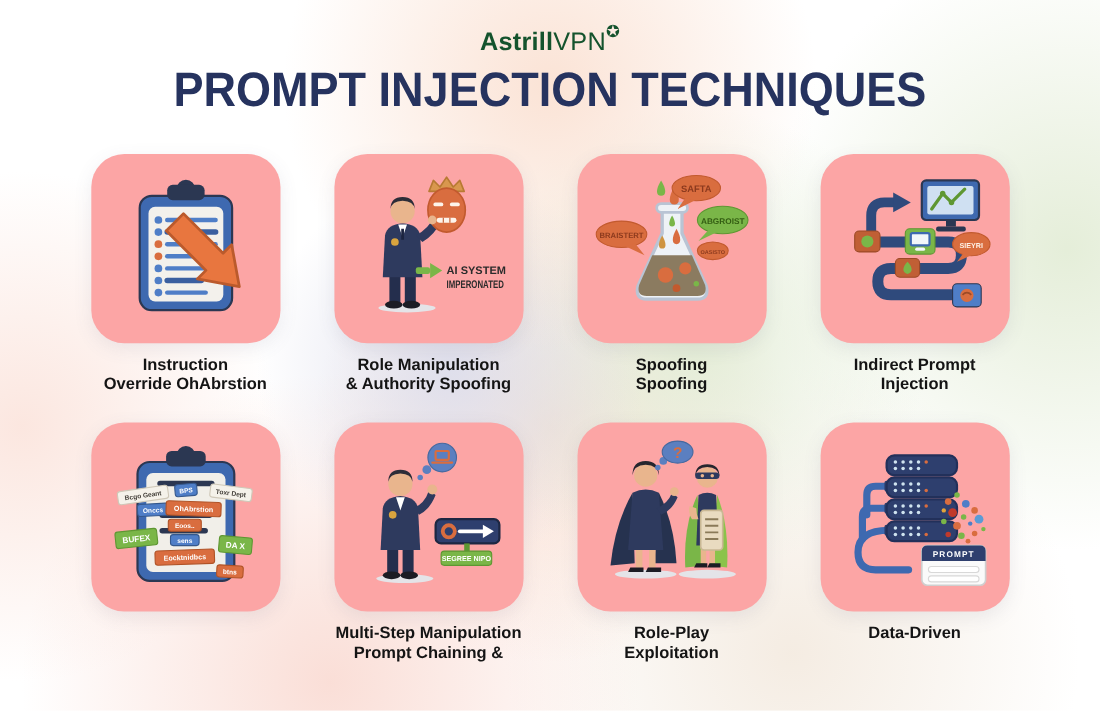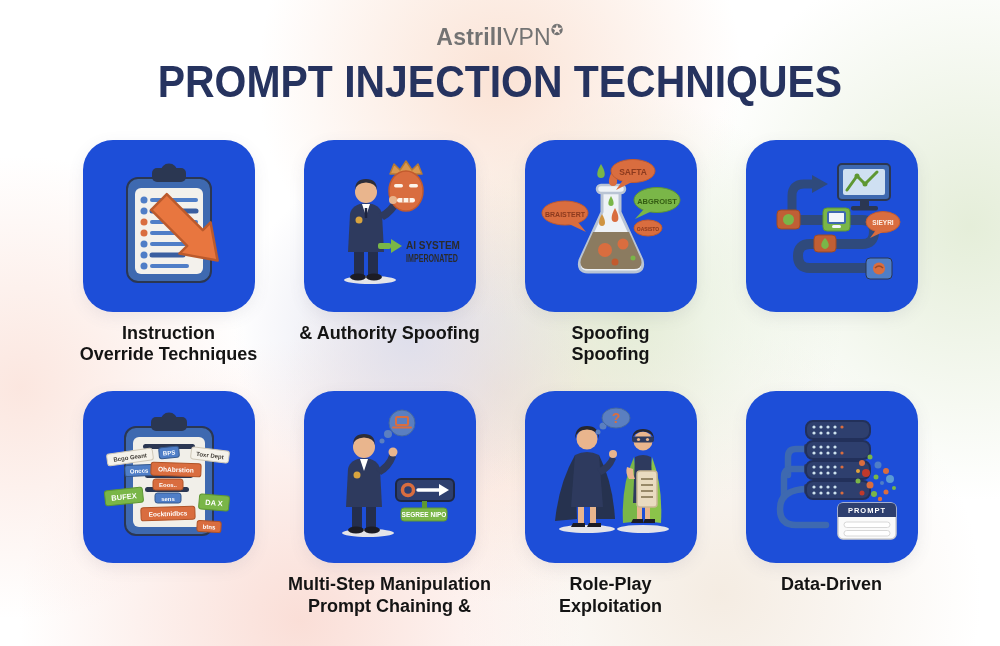--- a/index.html
+++ b/index.html
@@ -12,43 +12,43 @@
       radial-gradient(circle at 41% 52%, rgba(221,222,236,.95) 0%, rgba(221,222,236,0) 26%),
       radial-gradient(circle at 63% 48%, rgba(226,236,213,.95) 0%, rgba(226,236,213,0) 30%),
       radial-gradient(circle at 50% 60%, rgba(248,216,200,.8) 0%, rgba(248,216,200,0) 34%),
       radial-gradient(circle at 97% 35%, rgba(226,236,213,.9) 0%, rgba(226,236,213,0) 26%),
       radial-gradient(circle at 2% 60%, rgba(250,220,210,.7) 0%, rgba(250,220,210,0) 22%),
       radial-gradient(circle at 30% 96%, rgba(249,214,205,.8) 0%, rgba(249,214,205,0) 30%),
       radial-gradient(circle at 72% 92%, rgba(240,228,214,.7) 0%, rgba(240,228,214,0) 28%),
       #ffffff;
   }
   .header { text-align:center; padding-top:24px; }
-  .logo { font-size:23px; color:#737373; letter-spacing:.2px; }
+  .logo { font-size:23px; color:#14532d; letter-spacing:.2px; }
   .logo .bold { font-weight:bold; }
   .logo .light { font-weight:400; }
   .logo .mark { font-size:15px; vertical-align:top; line-height:1; position:relative; top:-2px; }
   .title-wrap { text-align:center; margin-top:6px; }
   .title {
     display:inline-block;
     font-size:44px; font-weight:bold; color:#26335f;
     letter-spacing:0px; transform:scaleX(.93); transform-origin:center;
     white-space:nowrap;
   }
   .grid {
     width:884px; margin:33px auto 0;
     display:grid; grid-template-columns:repeat(4,221px); row-gap:26px;
   }
   .cell { display:flex; flex-direction:column; align-items:center; }
   .card {
-    width:172px; height:172px; background:#1d4ed8; border-radius:30px;
+    width:172px; height:172px; background:#fca5a5; border-radius:30px;
     box-shadow:0 5px 16px rgba(90,90,120,.10);
     display:flex; align-items:center; justify-content:center;
   }
   .card svg { display:block; }
-  .label { margin-top:11px; text-align:center; font-weight:bold; font-size:18px; line-height:1.18; color:#141414; }
+  .label { margin-top:11px; text-align:center; font-weight:bold; font-size:15px; line-height:1.18; color:#141414; }
   .label div { white-space:nowrap; }
   svg text { font-family:"Liberation Sans", sans-serif; }
 </style>
 </head>
 <body>
 
 <div class="header">
   <div class="logo">
     <span class="bold">Astrill</span><span class="light">VPN</span><span class="mark">✪</span>
   </div>
@@ -80,21 +80,21 @@
           <circle cx="45" cy="99" r="3.5" fill="#4f7ec7"></circle>
             <line x1="53" y1="99" x2="84" y2="99" stroke="#3a5fa0" stroke-width="5"></line>
           <circle cx="45" cy="110" r="3.5" fill="#4f7ec7"></circle>
             <line x1="53" y1="110" x2="88" y2="110" stroke="#4f7ec7" stroke-width="4"></line>
         </g>
         <path d="M67.8 38.2 L103.8 74.2 L111.6 66.4 L118.6 104.6 L80.4 97.6 L88.2 89.8 L52.2 53.8 Z" fill="#e8763f" stroke="#bb5a2c" stroke-width="2.5" stroke-linejoin="round"></path>
       </svg>
     </div>
     <div class="label">
       <div>Instruction</div>
-      <div>Override Techniques</div>
+      <div>Override OhAbrstion</div>
     </div>
   </div>
 
   <div class="cell">
     <div class="card">
       <svg width="140" height="140" viewBox="0 0 140 140">
         <ellipse cx="50" cy="124" rx="26" ry="4" fill="#e4e4e8"></ellipse>
         <rect x="34" y="92" width="10" height="28" fill="#242e4d"></rect>
         <rect x="48" y="92" width="10" height="28" fill="#242e4d"></rect>
         <ellipse cx="38" cy="121" rx="8" ry="3.5" fill="#1c1c24"></ellipse>
@@ -114,20 +114,21 @@
         <line x1="83" y1="42" x2="83" y2="46.5" stroke="#c25a2e" stroke-width="1"></line>
         <line x1="89" y1="42" x2="89" y2="46.5" stroke="#c25a2e" stroke-width="1"></line>
         <circle cx="73" cy="44" r="4" fill="#e9b58d"></circle>
         <rect x="58" y="87" width="13" height="6" rx="2" fill="#7ab648"></rect>
         <polygon points="71,83 82,90 71,97" fill="#7ab648"></polygon>
         <text x="86" y="93" font-size="10" font-weight="bold" fill="#2b2b2b">AI SYSTEM</text>
         <text x="86" y="106" font-size="10" font-weight="bold" fill="#2b2b2b" textLength="52" lengthAdjust="spacingAndGlyphs">IMPERONATED</text>
       </svg>
     </div>
     <div class="label">
+      <div>Role Manipulation</div>
       <div>&amp; Authority Spoofing</div>
     </div>
   </div>
 
   <div class="cell">
     <div class="card">
       <svg width="140" height="140" viewBox="0 0 140 140">
         <path d="M61 34 L61 56 L39 104 Q36 116 47 116 L93 116 Q104 116 101 104 L79 56 L79 34 Z" fill="#eef2f6" stroke="#b9c4d4" stroke-width="3" stroke-linejoin="round"></path>
         <path d="M52 76 L40 103 Q37.5 113 47 113 L93 113 Q102.5 113 100 103 L88 76 Z" fill="#8b7b60"></path>
         <rect x="56" y="29" width="28" height="8" rx="4" fill="#eef2f6" stroke="#b9c4d4" stroke-width="2.5"></rect>
@@ -189,20 +190,24 @@
           <ellipse cx="121" cy="66" rx="17" ry="10.5" fill="#d96d3f" stroke="#c25a2e"></ellipse>
           <path d="M114 74 L108 82 L121 76 Z" fill="#d96d3f"></path>
           <text x="121" y="69" font-size="6.5" font-weight="bold" fill="#fdf0e6" text-anchor="middle">SIEYRI</text>
         </g>
         <rect x="52" y="79" width="22" height="17" rx="4" fill="#c05f35" stroke="#9c4a27"></rect>
         <path d="M63 82 C58 87 58 92 63 93 C68 92 68 87 63 82 Z" fill="#7ab648"></path>
         <rect x="104" y="102" width="26" height="21" rx="4" fill="#4f7ec7" stroke="#2b3752"></rect>
         <circle cx="117" cy="112.5" r="6" fill="#d96d3f"></circle>
         <path d="M113 112 Q117 108 121 112" fill="none" stroke="#9c4a27" stroke-width="1.5"></path>
       </svg>
+    </div>
+    <div class="label">
+      <div>Indirect Prompt</div>
+      <div>Injection</div>
     </div>
   </div>
 
   <div class="cell">
     <div class="card">
       <svg width="140" height="140" viewBox="0 0 140 140">
         <circle cx="70" cy="14" r="6" fill="none" stroke="#2b3752" stroke-width="5"></circle>
         <rect x="26" y="20" width="88" height="108" rx="11" fill="#3e69b0" stroke="#2b3752" stroke-width="2"></rect>
         <rect x="34" y="30" width="72" height="90" rx="6" fill="#f1efe9"></rect>
         <rect x="52" y="10" width="36" height="14" rx="5" fill="#2b3752"></rect>

